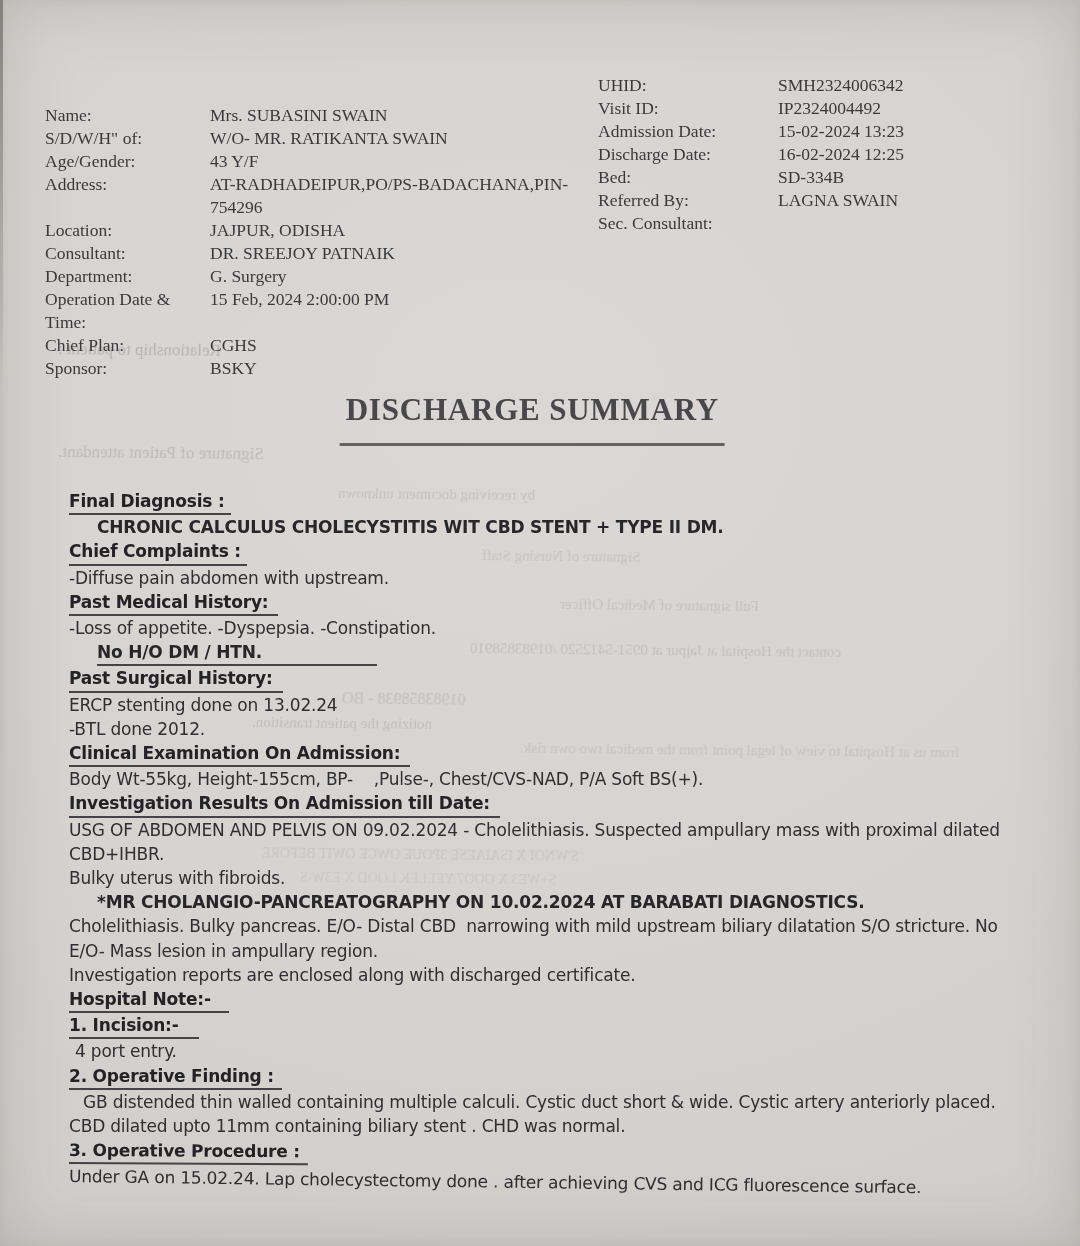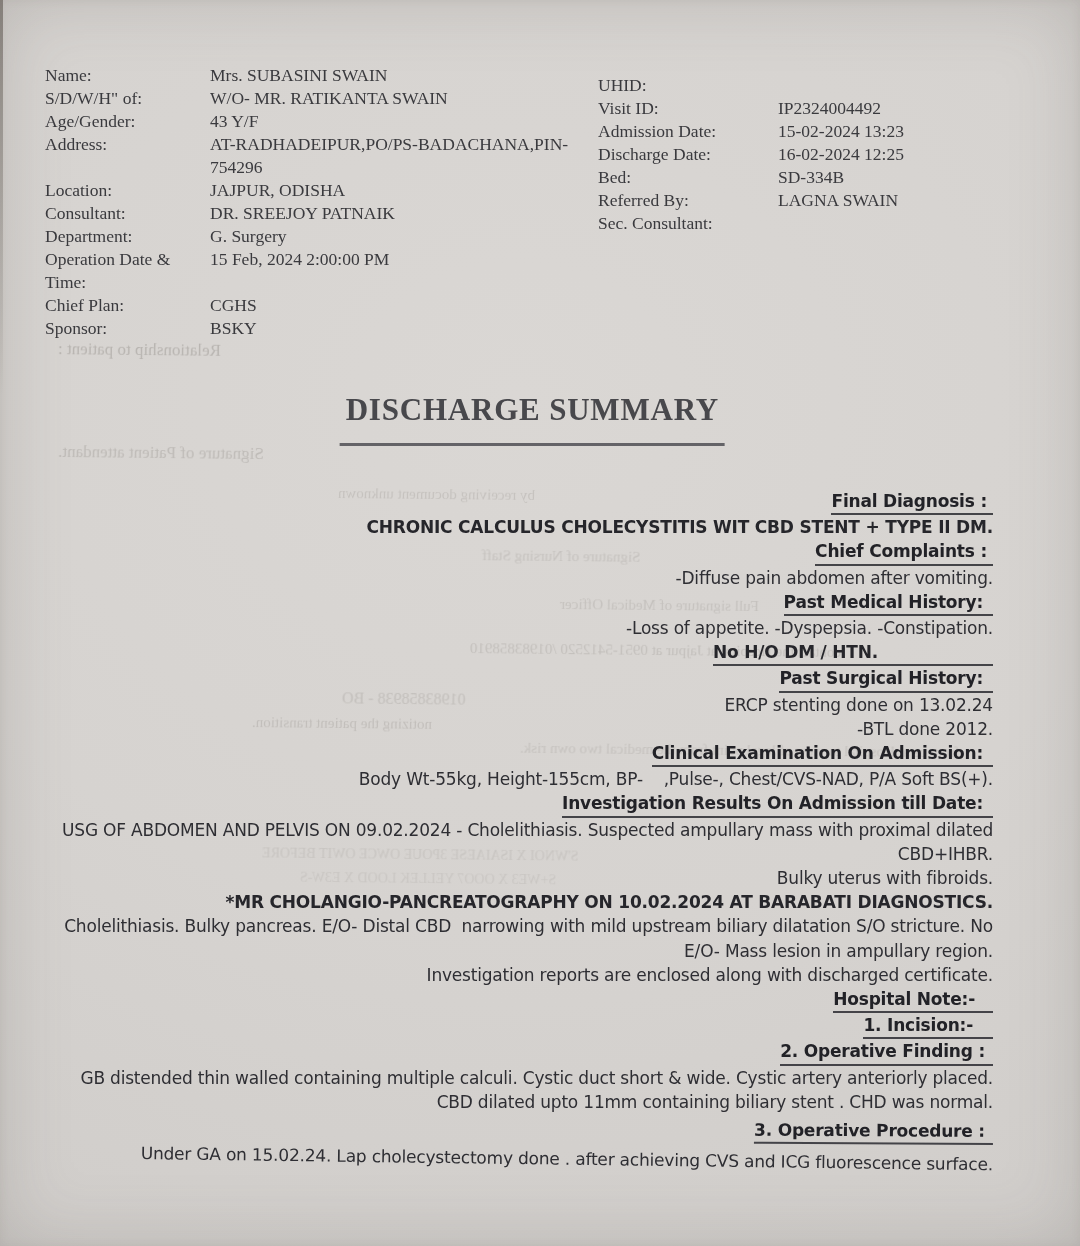--- a/index.html
+++ b/index.html
@@ -15,40 +15,40 @@
     content:"";position:absolute;inset:0;pointer-events:none;
     box-shadow: inset 0 0 70px rgba(95,90,85,.22), inset 0 0 8px rgba(120,115,110,.12);
   }
   .edge{
     position:absolute;left:0;top:0;width:3px;height:430px;pointer-events:none;
     background:linear-gradient(180deg, rgba(70,62,55,.5), rgba(70,62,55,0) 92%);
   }
   
   .header{position:absolute;left:45px;top:64px;width:1015px;}
   .hcol{position:absolute;top:0;}
-  .hcol.left{left:0;width:545px;}
+  .hcol.left{left:0;width:545px;margin-top:40px;}
   .hcol.right{left:553px;top:10px;width:462px;}
   .row{display:flex;align-items:flex-start;
        font-family:"Liberation Serif", serif;font-size:17.5px;line-height:23px;color:#3a3a3e;}
   .hcol.left  .lbl{flex:0 0 165px;}
   .hcol.right .lbl{flex:0 0 180px;}
   .val{flex:1 1 auto;overflow-wrap:break-word;word-break:break-word;}
   .hcol.left .val{max-width:392px;}
   
   .title{
     position:absolute;top:392px;left:50%;transform:translateX(-52%);
     margin:0;font-family:"Liberation Serif", serif;font-weight:700;
     font-size:31px;letter-spacing:.8px;color:#48484c;white-space:nowrap;
     border-bottom:3px solid rgba(70,70,76,.8);padding:0 6px 15px;
   }
   
-  .docbody{position:absolute;left:55px;top:489px;width:938px;letter-spacing:-0.2px;text-align:right;}
+  .docbody{position:absolute;left:69px;top:489px;width:938px;letter-spacing:-0.2px;}
   .line{font-size:17px;line-height:24.2px;min-height:24.2px;transform-origin:left center;}
   .line.h{font-weight:700;color:#222227;}
-  .line.b{font-weight:700;color:#26262b;}
+  .line.b{font-weight:700;color:#26262b;margin-left:28px;}
   .line.n{color:#2e2e33;}
   .u{display:inline-block;border-bottom:2.4px solid rgba(42,42,48,.85);padding-bottom:0px;}
   
   .ghosts{position:absolute;inset:0;pointer-events:none;}
   .ghost{
     position:absolute;display:inline-block;white-space:nowrap;
     transform:scaleX(-1) rotate(-.6deg);
     font-family:"Liberation Serif", serif;color:#6f6a64;filter:blur(.5px);
   }
 </style>
@@ -110,20 +110,21 @@
           <span class="val">CGHS</span>
         </div>
         <div class="row">
           <span class="lbl">Sponsor:</span>
           <span class="val">BSKY</span>
         </div>
       </div>
     <div class="hcol right" id="hdr-right">
         <div class="row">
           <span class="lbl">UHID:</span>
+          <span class="val">SMH2324006342</span>
         </div>
         <div class="row">
           <span class="lbl">Visit ID:</span>
           <span class="val">IP2324004492</span>
         </div>
         <div class="row">
           <span class="lbl">Admission Date:</span>
           <span class="val">15-02-2024 13:23</span>
         </div>
         <div class="row">
@@ -144,35 +145,36 @@
         </div>
       </div>
   </div>
 
   <h1 class="title">DISCHARGE SUMMARY</h1>
 
   <div class="docbody" id="doc-body">
       <div class="line h"><span class="u" style="padding-right: 6px;">Final Diagnosis :</span></div>
       <div class="line b"><span>CHRONIC CALCULUS CHOLECYSTITIS WIT CBD STENT + TYPE II DM.</span></div>
       <div class="line h"><span class="u" style="padding-right: 6px;">Chief Complaints :</span></div>
-      <div class="line n"><span>-Diffuse pain abdomen after vomiting.</span></div>
+      <div class="line n"><span>-Diffuse pain abdomen with upstream.</span></div>
       <div class="line h"><span class="u" style="padding-right: 10px;">Past Medical History:</span></div>
       <div class="line n"><span>-Loss of appetite. -Dyspepsia. -Constipation.</span></div>
       <div class="line b"><span class="u" style="padding-right: 115px;">No H/O DM / HTN.</span></div>
       <div class="line h"><span class="u" style="padding-right: 10px;">Past Surgical History:</span></div>
       <div class="line n"><span>ERCP stenting done on 13.02.24</span></div>
       <div class="line n"><span>-BTL done 2012.</span></div>
       <div class="line h"><span class="u" style="padding-right: 10px;">Clinical Examination On Admission:</span></div>
       <div class="line n"><span>Body Wt-55kg, Height-155cm, BP-&nbsp;&nbsp;&nbsp;&nbsp;,Pulse-, Chest/CVS-NAD, P/A Soft BS(+).</span></div>
       <div class="line h"><span class="u" style="padding-right: 10px;">Investigation Results On Admission till Date:</span></div>
       <div class="line n"><span>USG OF ABDOMEN AND PELVIS ON 09.02.2024 - Cholelithiasis. Suspected ampullary mass with proximal dilated CBD+IHBR.</span></div>
       <div class="line n"><span>Bulky uterus with fibroids.</span></div>
       <div class="line b"><span>*MR CHOLANGIO-PANCREATOGRAPHY ON 10.02.2024 AT BARABATI DIAGNOSTICS.</span></div>
       <div class="line n"><span>Cholelithiasis. Bulky pancreas. E/O- Distal CBD&nbsp; narrowing with mild upstream biliary dilatation S/O stricture. No E/O- Mass lesion in ampullary region.</span></div>
       <div class="line n"><span>Investigation reports are enclosed along with discharged certificate.</span></div>
       <div class="line h"><span class="u" style="padding-right: 18px;">Hospital Note:-</span></div>
       <div class="line h"><span class="u" style="padding-right: 20px;">1. Incision:-</span></div>
+      <div class="line n" style="text-indent: 6px;"><span>4 port entry.</span></div>
       <div class="line h"><span class="u" style="padding-right: 8px;">2. Operative Finding :</span></div>
       <div class="line n" style="text-indent: 14px;"><span>GB distended thin walled containing multiple calculi. Cystic duct short &amp; wide. Cystic artery anteriorly placed. CBD dilated upto 11mm containing biliary stent . CHD was normal.</span></div>
       <div class="line h" style="transform: rotate(0.3deg);"><span class="u" style="padding-right: 8px;">3. Operative Procedure :</span></div>
       <div class="line n" style="transform: rotate(0.75deg);"><span>Under GA on 15.02.24. Lap cholecystectomy done . after achieving CVS and ICG fluorescence surface.</span></div>
     </div>
 </div>
 
 </body></html>

